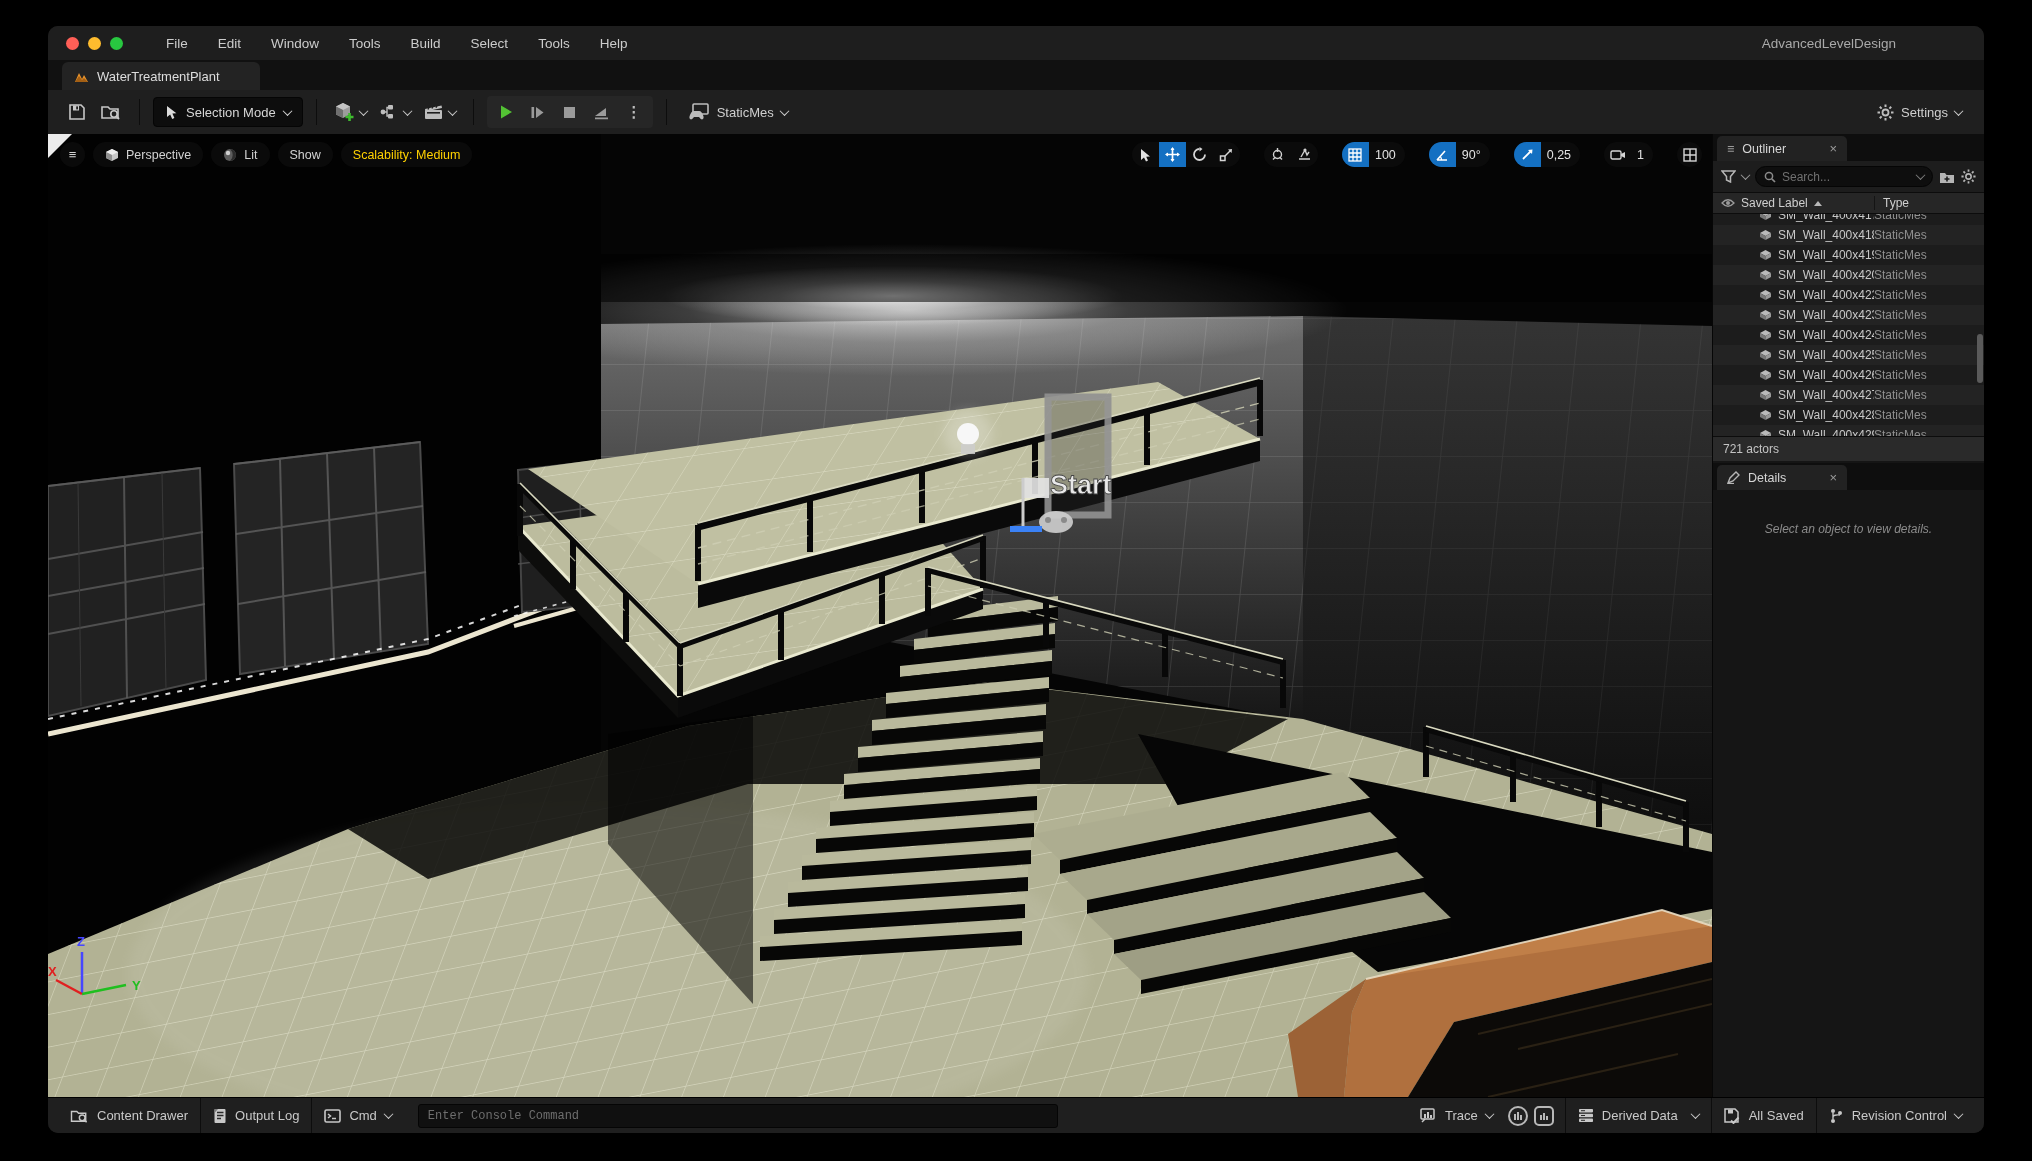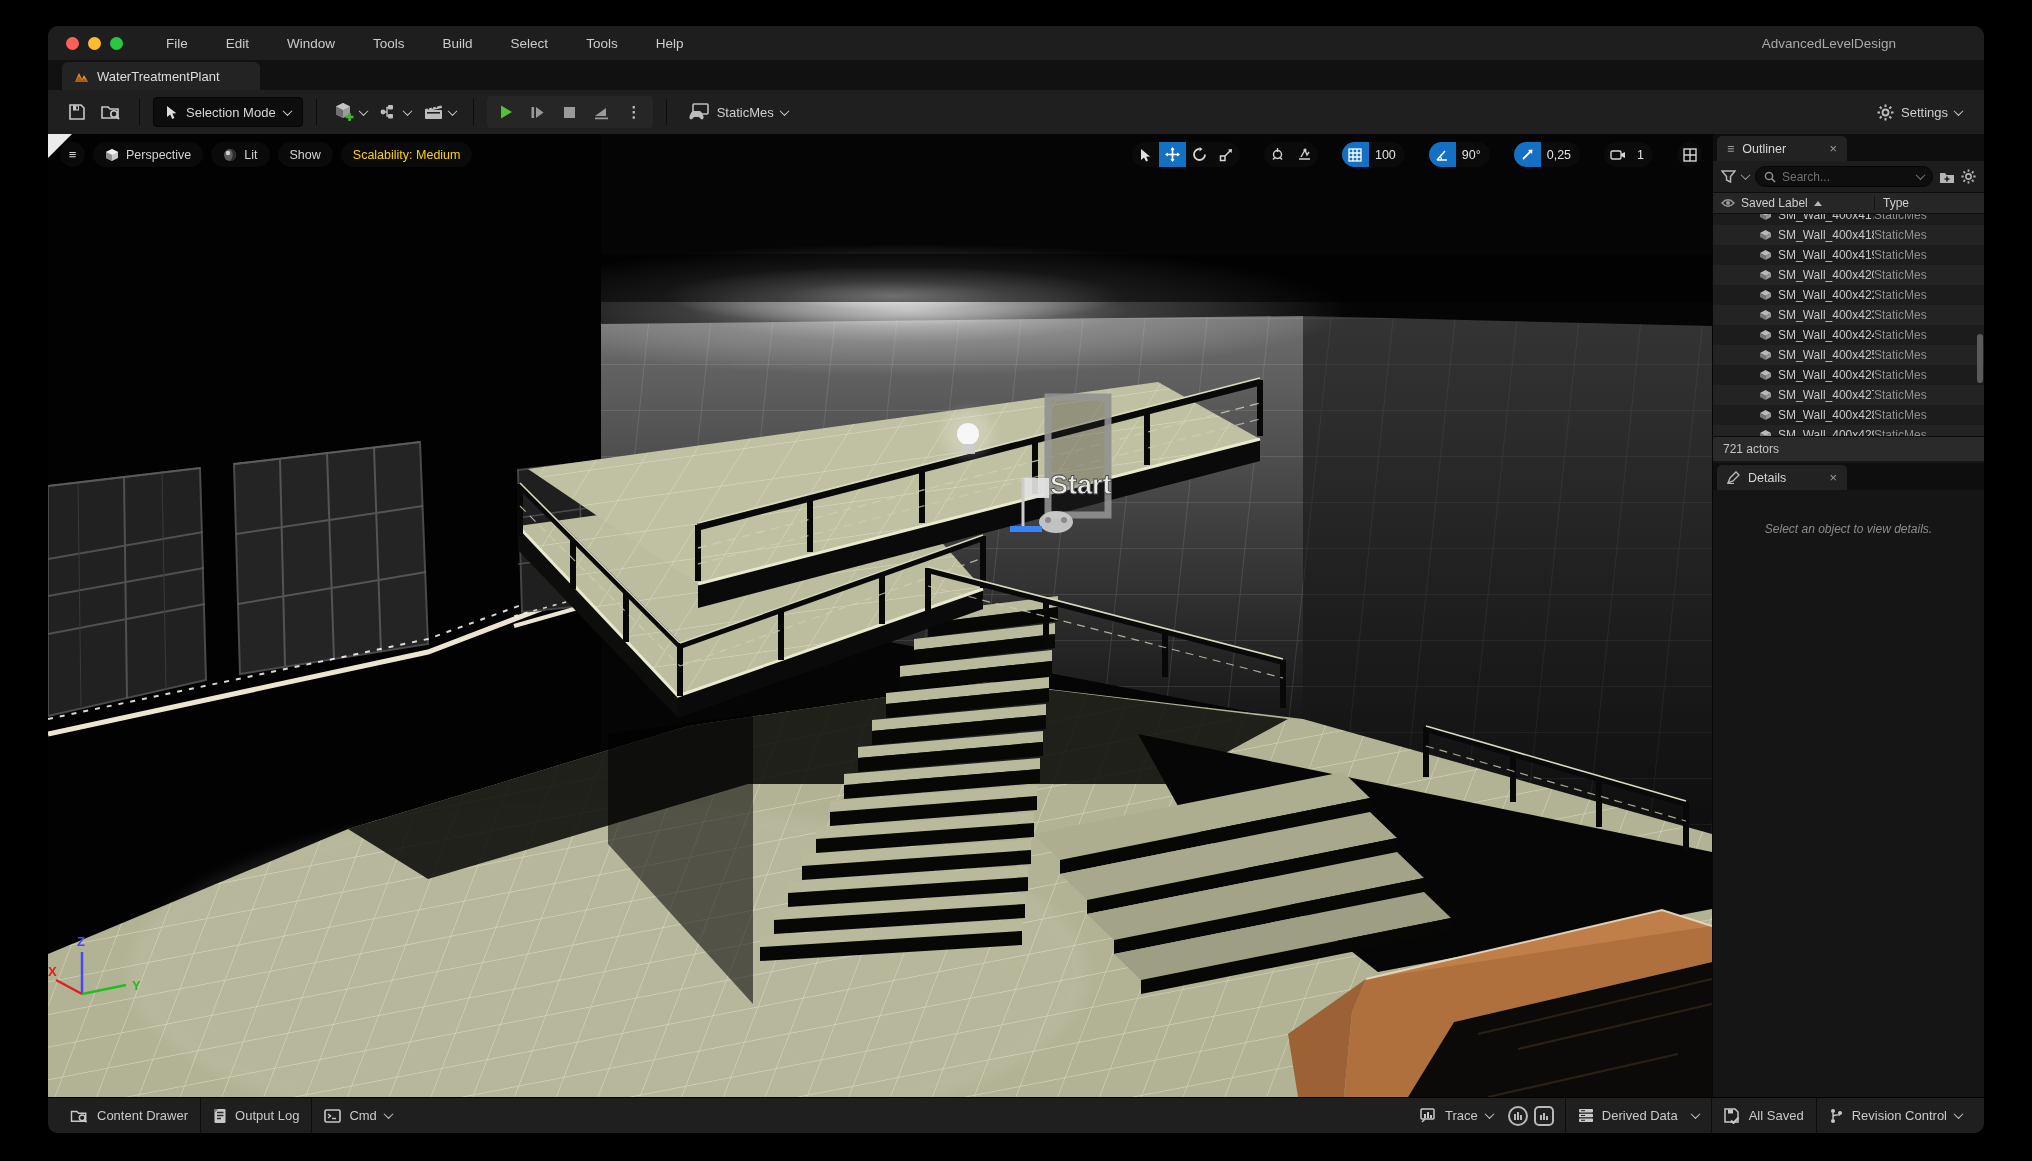--- a/index.html
+++ b/index.html
@@ -4,21 +4,21 @@
 <style>
   * { margin:0; padding:0; box-sizing:border-box; }
   html,body { width:2032px; height:1161px; background:#000; font-family:"Liberation Sans",sans-serif; overflow:hidden; }
   .window { position:absolute; left:48px; top:26px; width:1936px; height:1107px; background:#181818;
             border-radius:10px; overflow:hidden; display:flex; flex-direction:column; box-shadow:0 0 0 1px #000; }
 
   
   .menubar { height:34px; background:#1e1e1e; display:flex; align-items:center; padding:0 18px; flex:none; }
   .lights { display:flex; gap:9px; margin-right:28px; }
   .light { width:13px; height:13px; border-radius:50%; }
-  .menu-items { display:flex; gap:8px; }
+  .menu-items { display:flex; gap:0; }
   .menu-item { color:#cccccc; font-size:13.5px; padding:4px 15px; border-radius:4px; cursor:default; }
   .proj-badge { margin-left:auto; color:#a9a9a9; font-size:13.5px; padding-right:70px; }
 
   
   .tabstrip { height:30px; background:#111111; display:flex; align-items:flex-end; padding-left:14px; flex:none; }
   .asset-tab { background:#232323; border-radius:6px 6px 0 0; height:28px; display:flex; align-items:center; gap:8px; padding:0 40px 0 12px; }
   .asset-tab .label { color:#dddddd; font-size:13px; }
 
   
   .toolbar { height:44px; background:#1f1f1f; display:flex; align-items:center; padding:0 14px; flex:none; gap:4px; }
@@ -840,20 +840,23 @@
     <div class="sb-sep"></div>
     <div class="sb-btn">
       <svg class="ic" width="17" height="14" viewBox="0 0 17 14">
           <rect x="1" y="1" width="15" height="12" rx="1.5" fill="none" stroke="#c8c8c8" stroke-width="1.6"></rect>
           <path d="M4 5 L6.5 7 L4 9" fill="none" stroke="#c8c8c8" stroke-width="1.5"></path>
           <line x1="8" y1="9.5" x2="12" y2="9.5" stroke="#c8c8c8" stroke-width="1.5"></line>
         </svg>
       <span>Cmd</span>
       <span class="chev"></span>
     </div>
+    <div class="console">
+      <input placeholder="Enter Console Command" style="">
+    </div>
 
     <div class="sb-right">
       <div class="sb-btn">
         <svg class="ic" width="17" height="15" viewBox="0 0 17 15">
             <rect x="1" y="1" width="13" height="10" rx="1" fill="none" stroke="#c8c8c8" stroke-width="1.5"></rect>
             <g fill="#c8c8c8">
               <rect x="4" y="6" width="2" height="4"></rect>
               <rect x="7" y="4" width="2" height="6"></rect>
               <rect x="10" y="7" width="2" height="3"></rect>
             </g>

